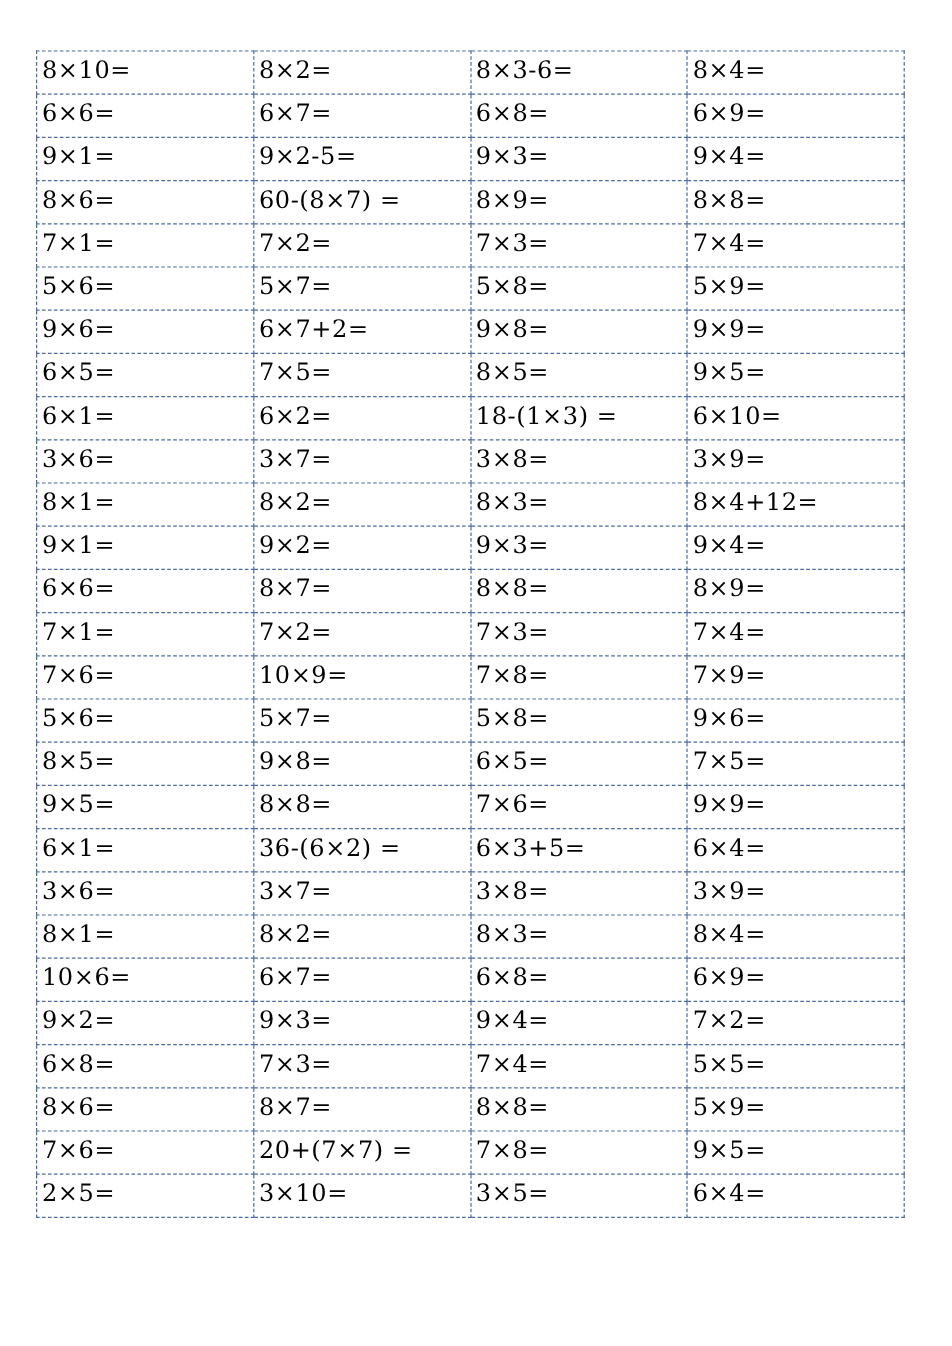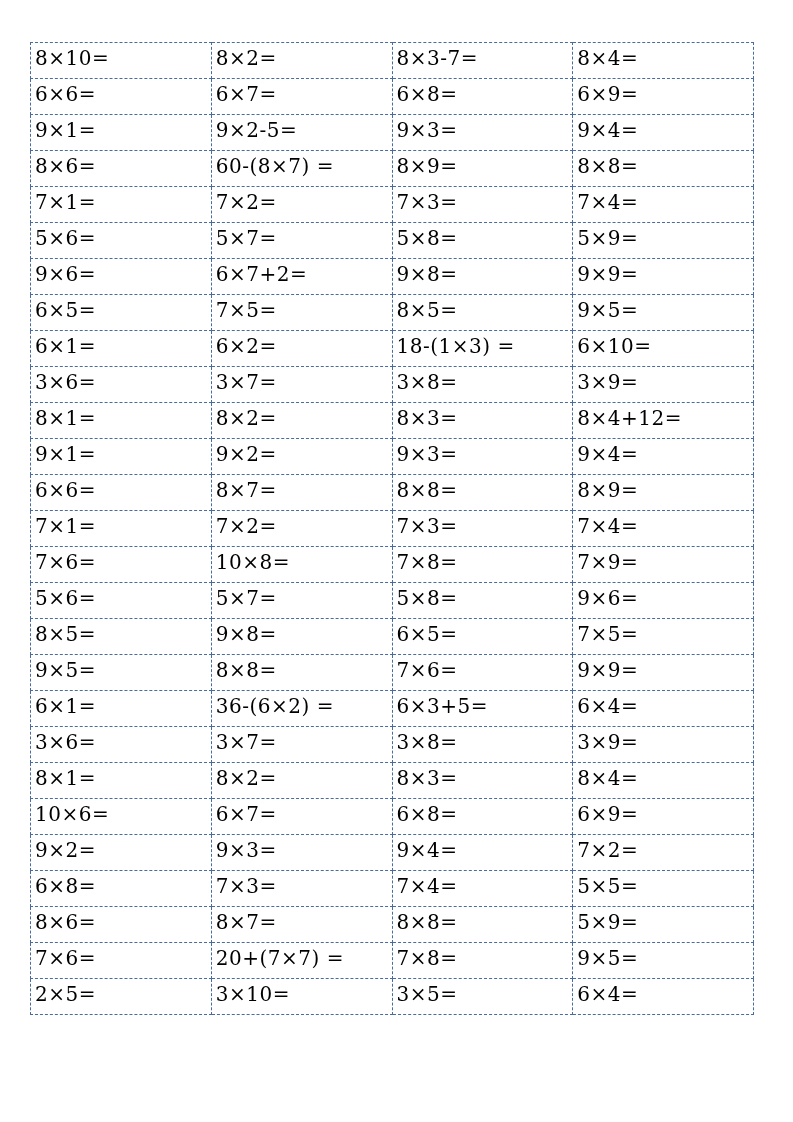--- a/index.html
+++ b/index.html
@@ -46,21 +46,21 @@
 </style>
 </head>
 <body>
 
 <div class="sheet">
   <table class="worksheet">
     <tbody>
         <tr>
           <td>8×10=</td>
           <td>8×2=</td>
-          <td>8×3-7=</td>
+          <td>8×3-6=</td>
           <td>8×4=</td>
         </tr>
         <tr>
           <td>6×6=</td>
           <td>6×7=</td>
           <td>6×8=</td>
           <td>6×9=</td>
         </tr>
         <tr>
           <td>9×1=</td>
@@ -129,21 +129,21 @@
           <td>8×9=</td>
         </tr>
         <tr>
           <td>7×1=</td>
           <td>7×2=</td>
           <td>7×3=</td>
           <td>7×4=</td>
         </tr>
         <tr>
           <td>7×6=</td>
-          <td>10×8=</td>
+          <td>10×9=</td>
           <td>7×8=</td>
           <td>7×9=</td>
         </tr>
         <tr>
           <td>5×6=</td>
           <td>5×7=</td>
           <td>5×8=</td>
           <td>9×6=</td>
         </tr>
         <tr>

